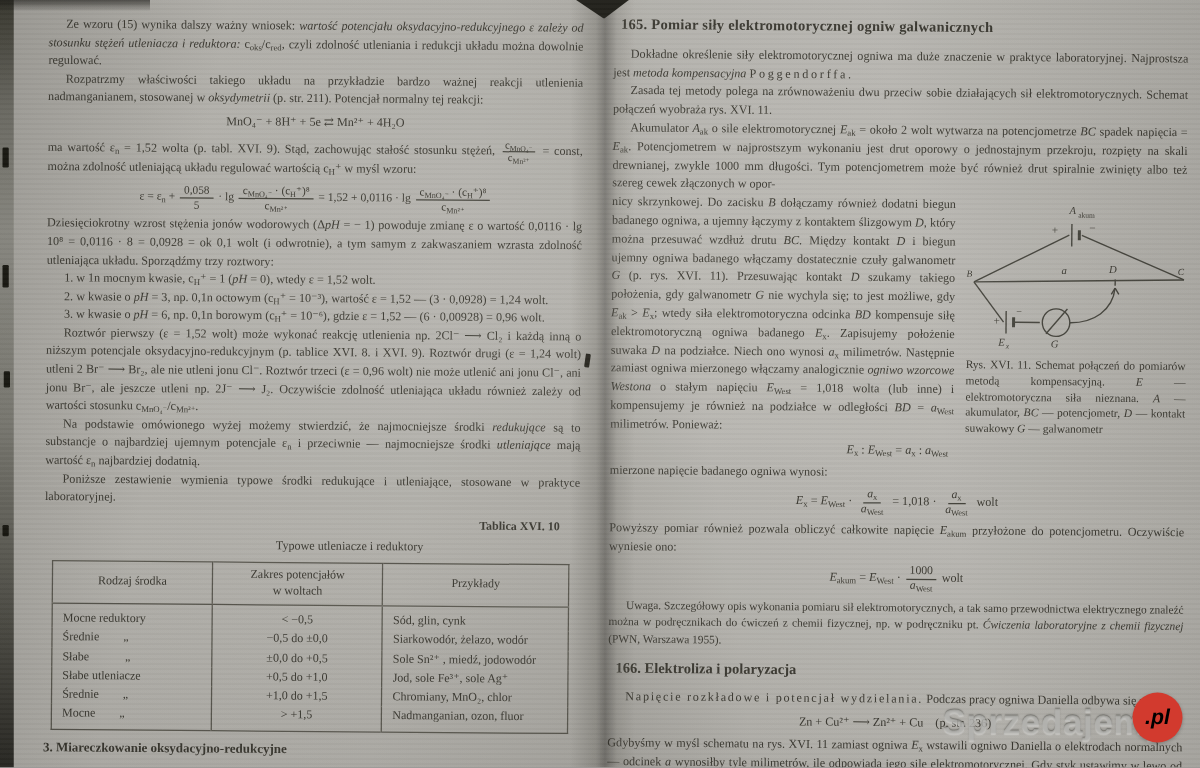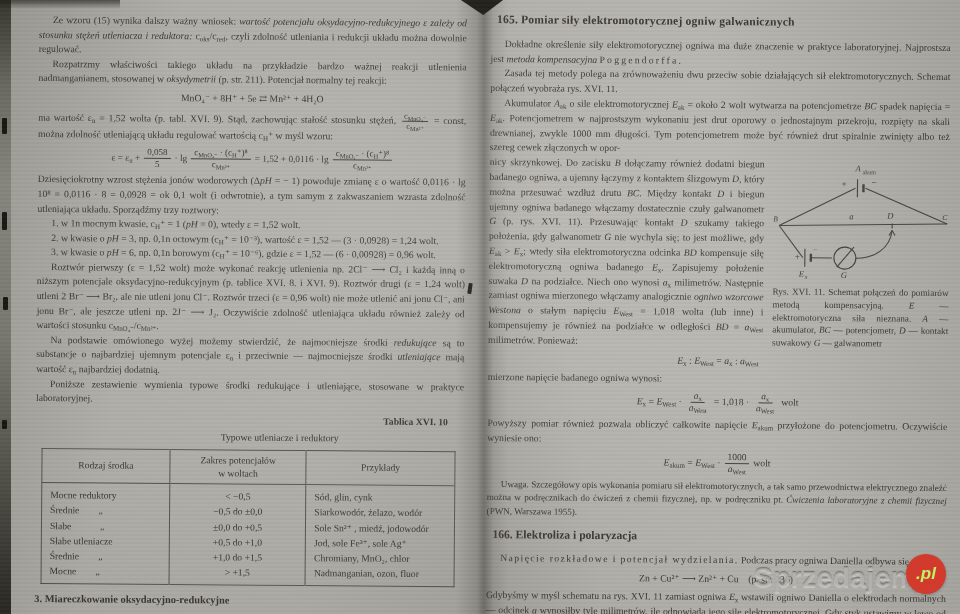--- a/index.html
+++ b/index.html
@@ -67,21 +67,21 @@
   .uwaga{font-size:9.1px;line-height:13.3px;margin-top:5px;}
   .svg-lbl{font-family:"Liberation Serif","DejaVu Serif",serif;fill:#3c3a32;}
 
   .wm{position:absolute;left:742px;top:552px;width:218px;height:56px;z-index:5;pointer-events:none;}
   .wm-text{position:absolute;left:12px;top:10px;font-family:"Liberation Sans","DejaVu Sans",sans-serif;
     font-weight:700;font-size:28px;letter-spacing:.5px;color:rgba(190,190,185,.55);
     text-shadow:0 1px 1px rgba(255,255,255,.35),0 -1px 1px rgba(45,45,40,.45);}
   .wm-badge{position:absolute;left:164px;top:2px;width:40px;height:40px;border-radius:50%;
     background:#d23a2e;display:flex;align-items:center;justify-content:center;
     font-family:"Liberation Sans","DejaVu Sans",sans-serif;font-weight:700;font-style:italic;
-    font-size:17px;color:#bef264;box-shadow:0 1px 3px rgba(0,0,0,.25);}
+    font-size:17px;color:#000000;box-shadow:0 1px 3px rgba(0,0,0,.25);}
 </style>
 </head>
 <body>
 
 <div class="photo">
 
   <div class="page left-page">
     <div class="lp-content">
       <p class="ind">Ze wzoru (15) wynika dalszy ważny wniosek: <i>wartość potencjału oksydacyjno-redukcyjnego ε zależy od stosunku stężeń utleniacza i reduktora:</i> c<sub>oks</sub>/c<sub>red</sub>, czyli zdolność utleniania i redukcji układu można dowolnie regulować.</p>
       <p class="ind">Rozpatrzmy właściwości takiego układu na przykładzie bardzo ważnej reakcji utlenienia nadmanganianem, stosowanej w <i>oksydymetrii</i> (p. str. 211). Potencjał normalny tej reakcji:</p>

